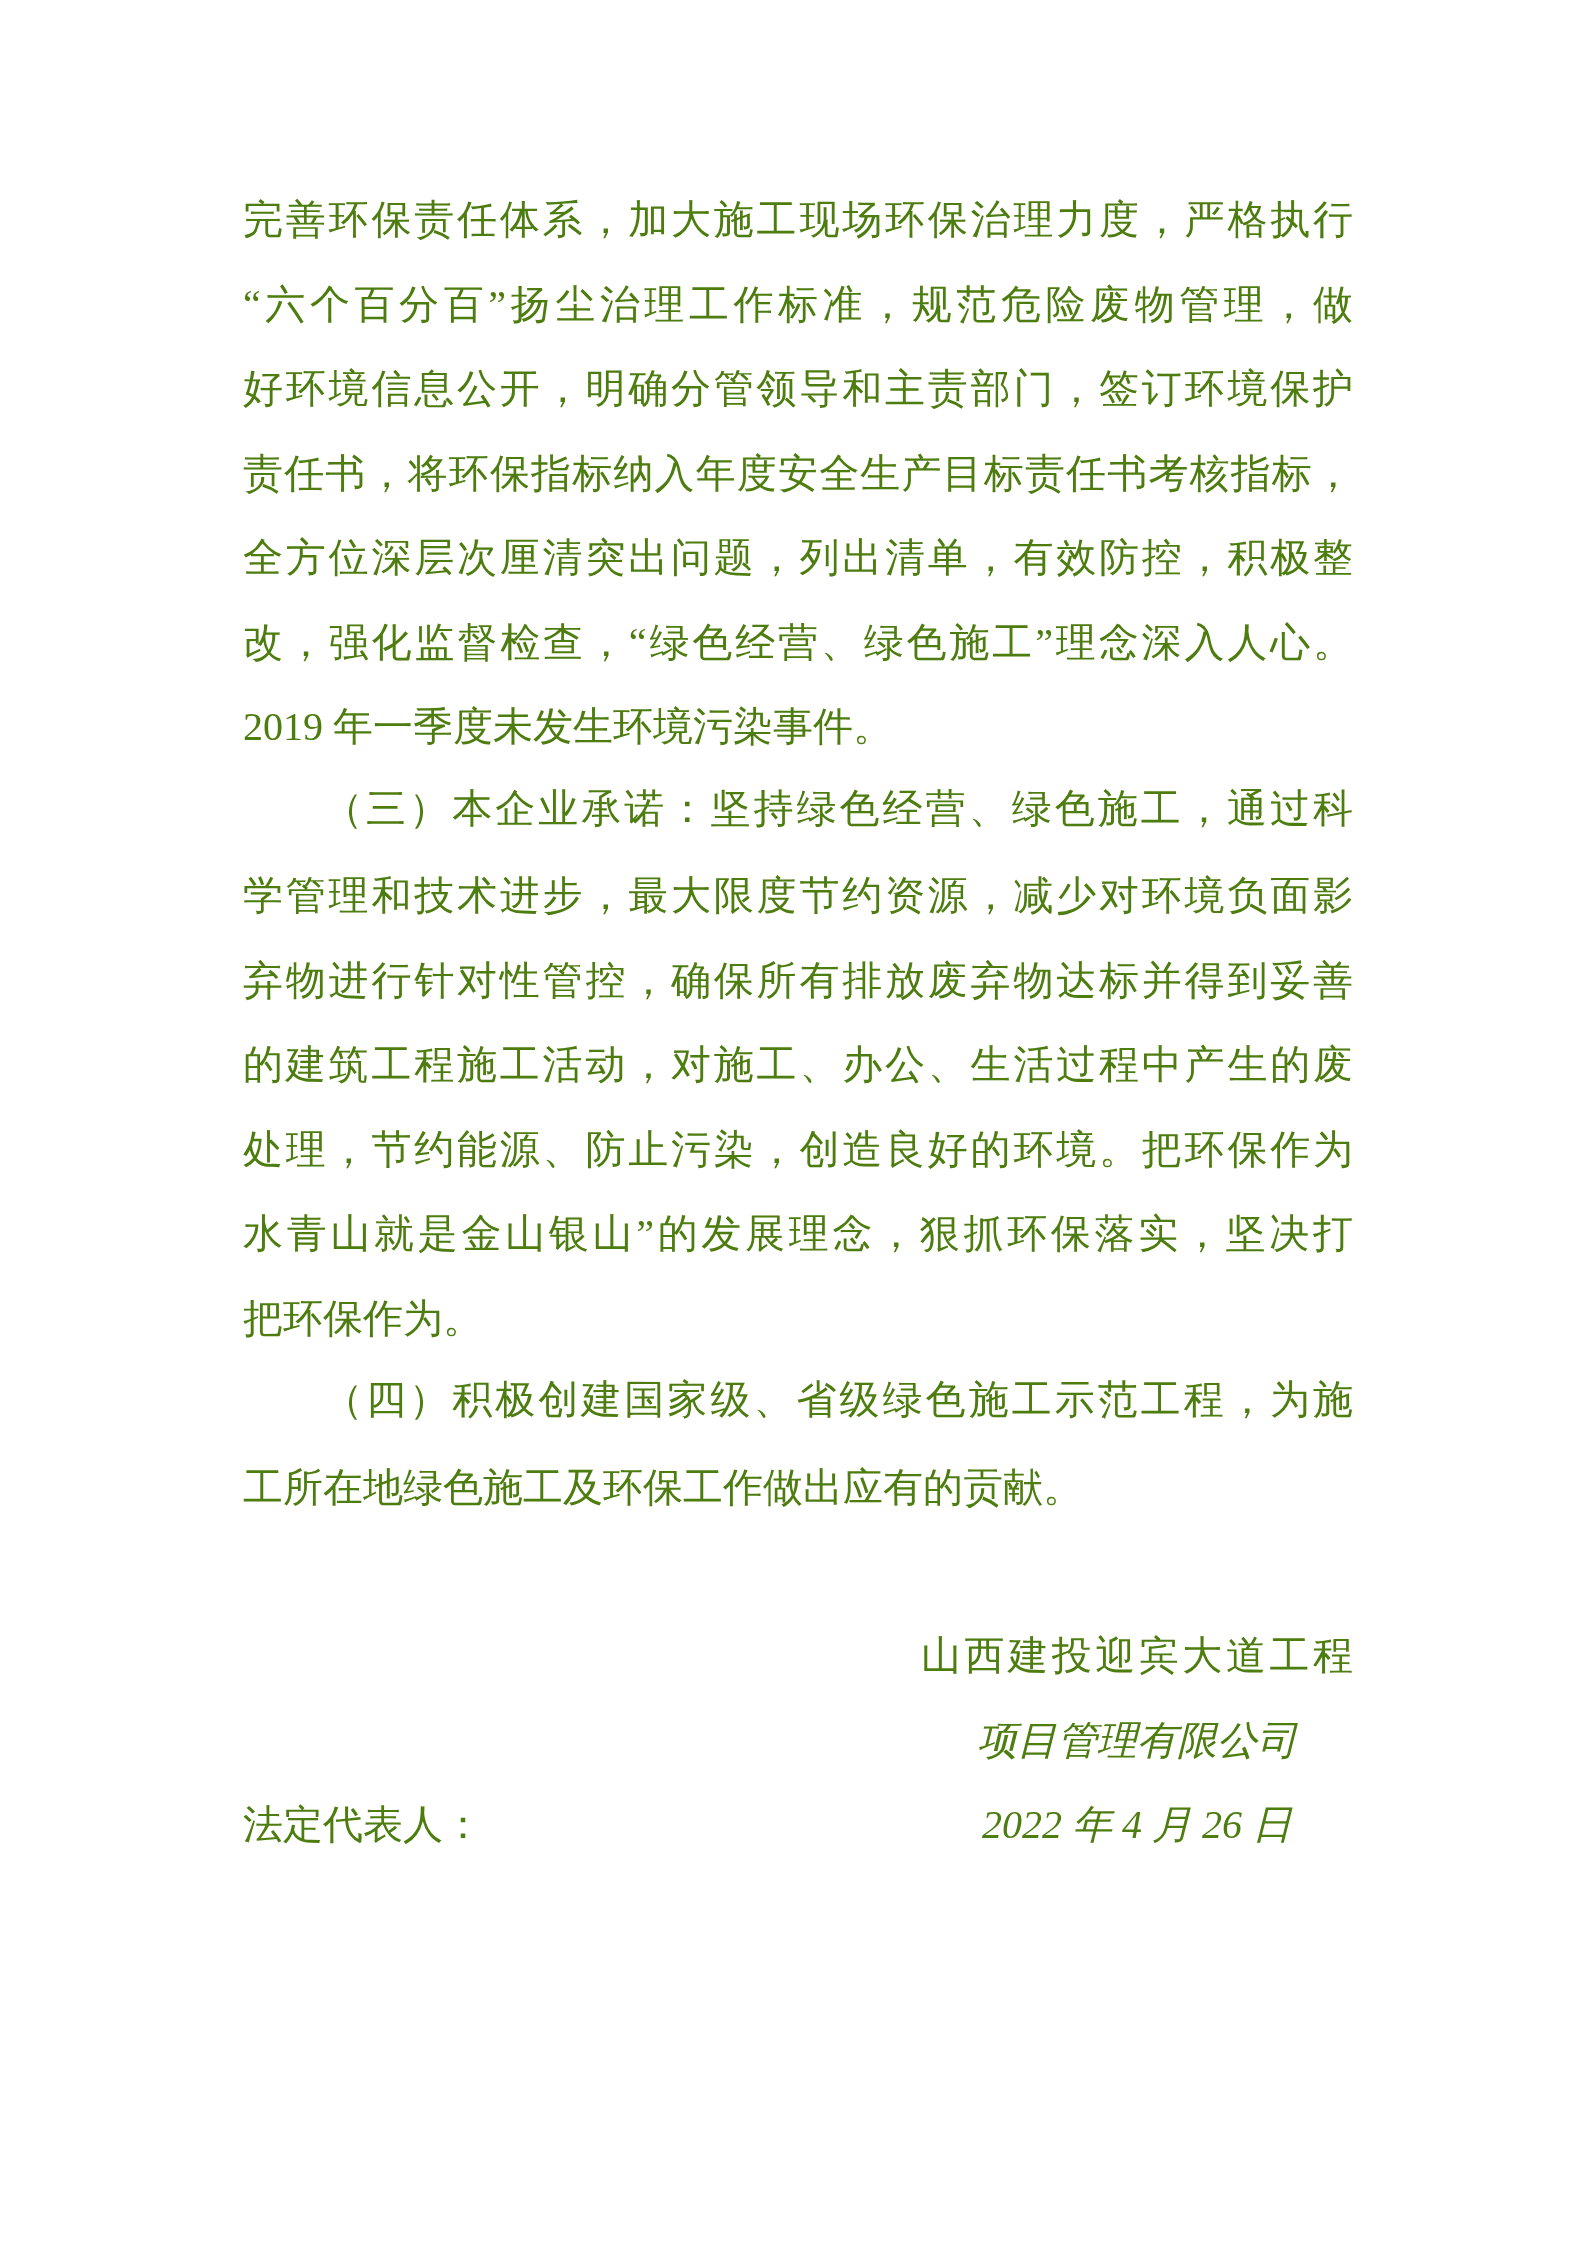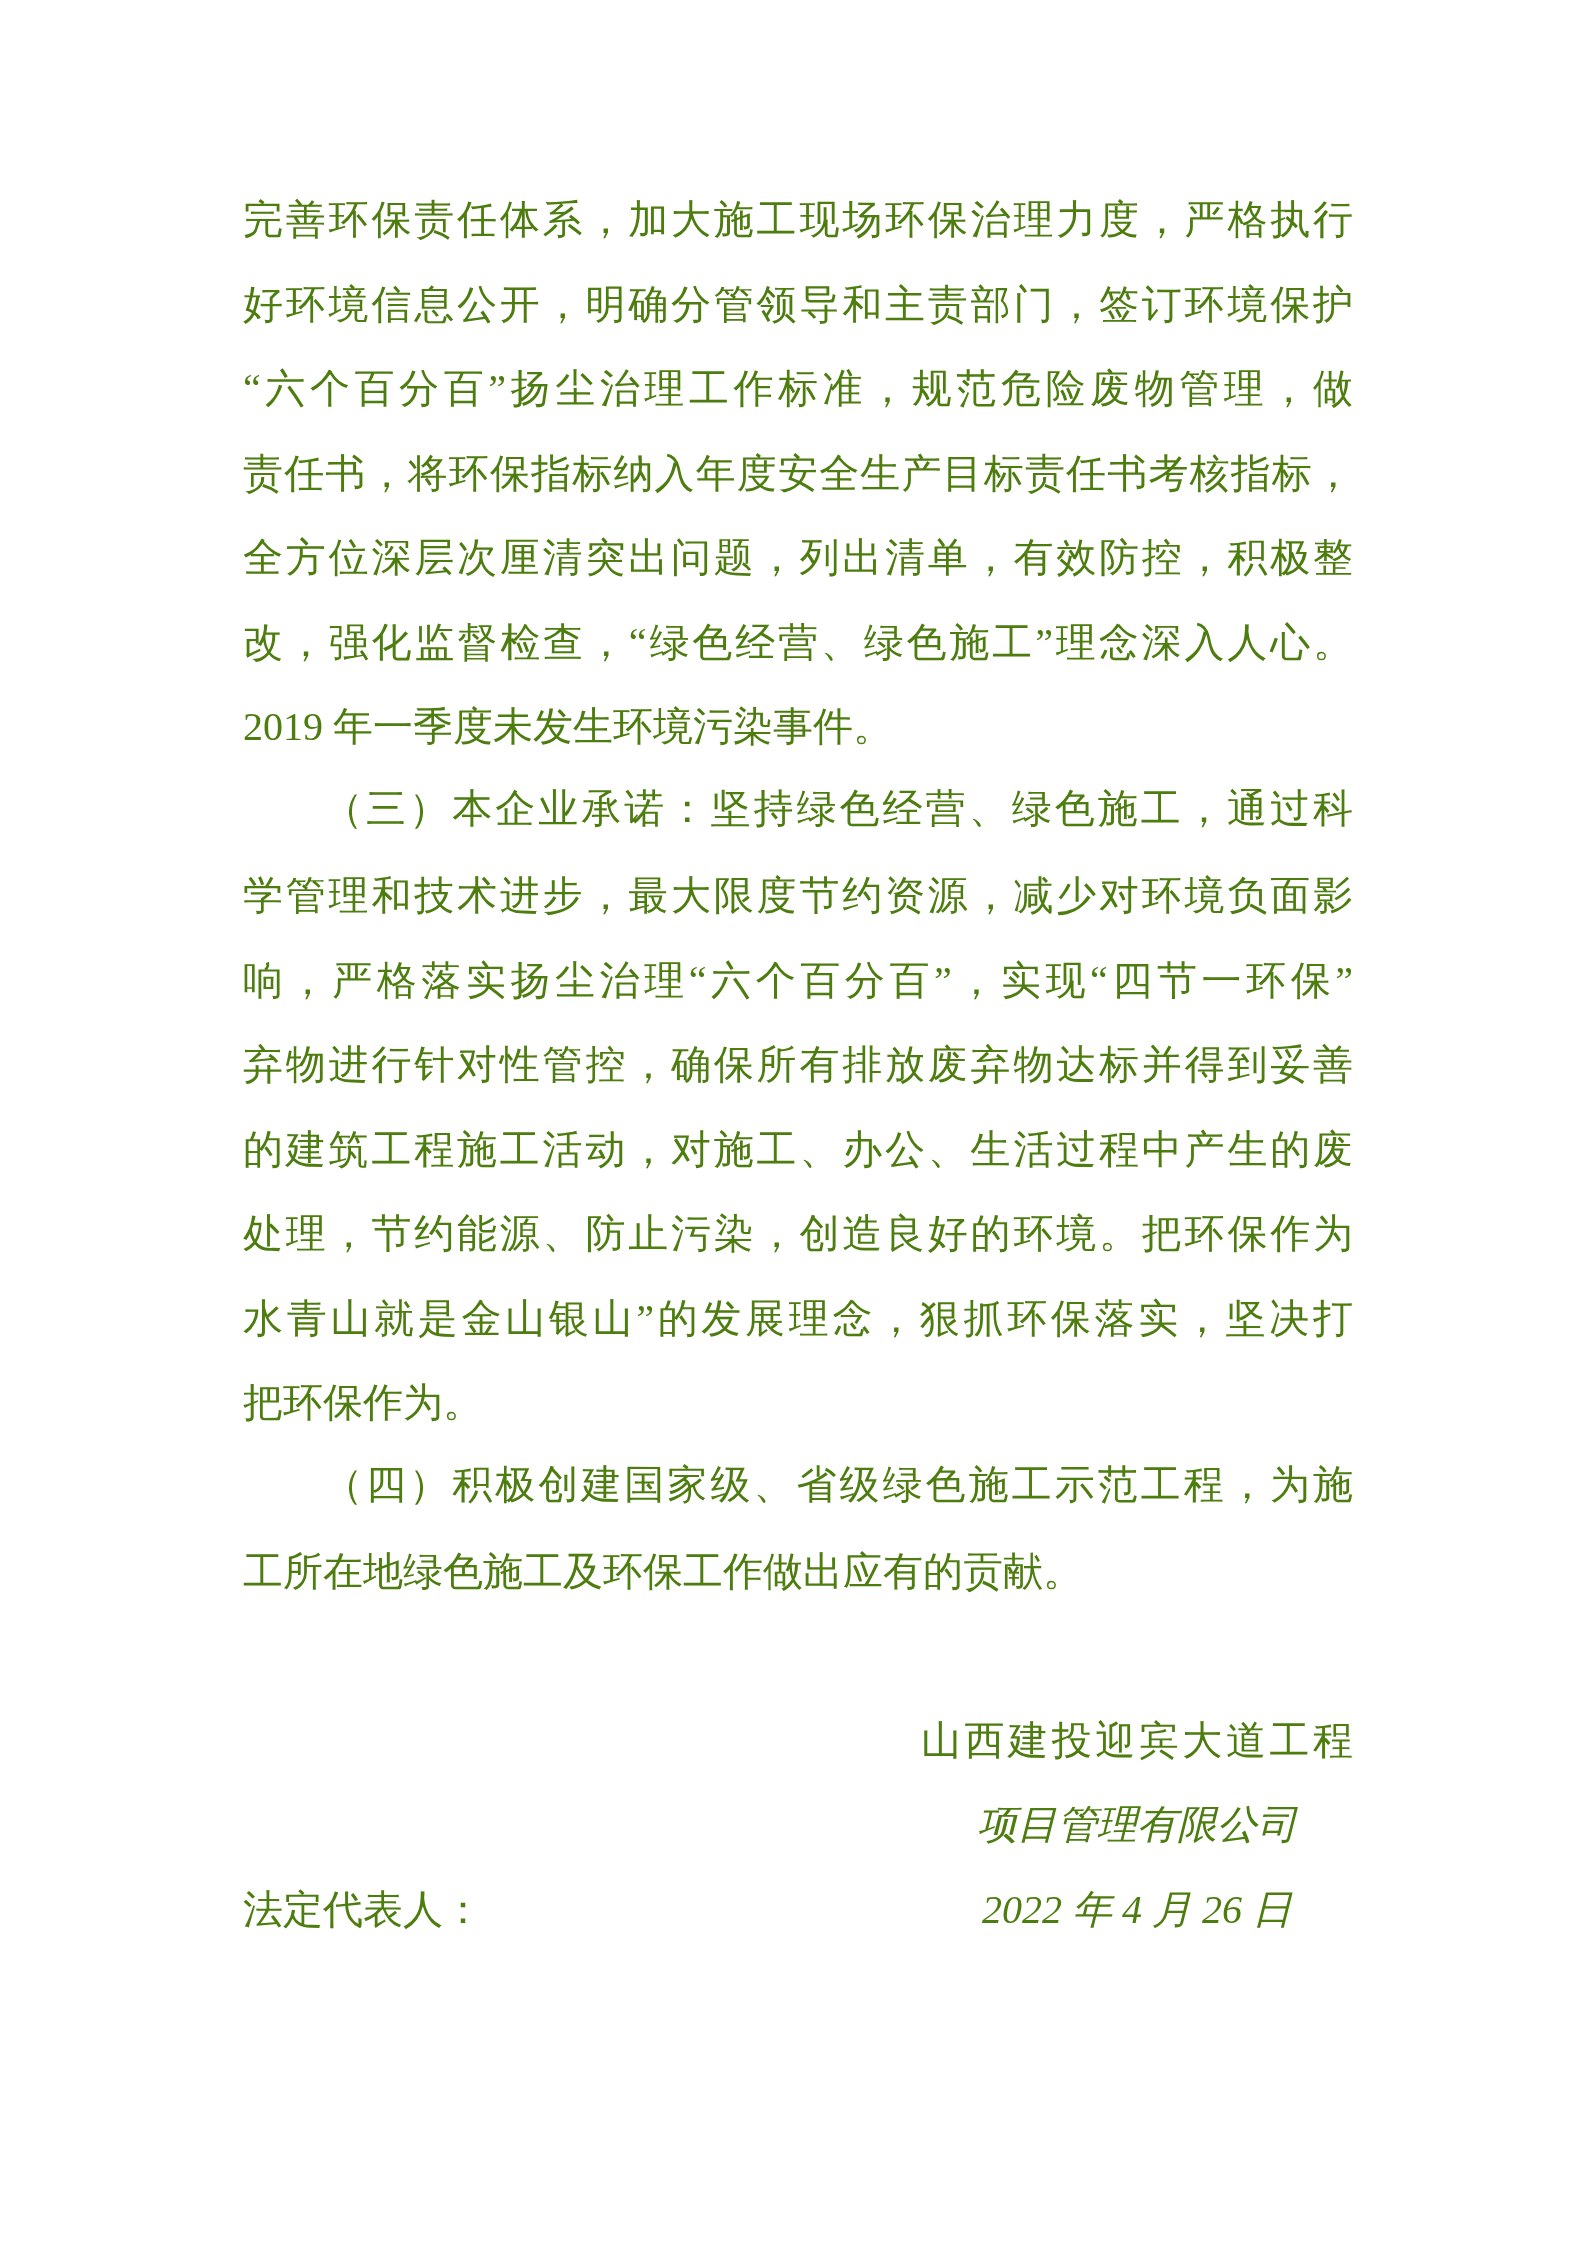--- a/index.html
+++ b/index.html
@@ -64,29 +64,28 @@
     text-align: center;
     font-style: italic;
   }
 </style>
 </head>
 <body>
 
 <div class="page">
   <div class="body-text">
     <div class="line">完善环保责任体系，加大施工现场环保治理力度，严格执行</div>
+    <div class="line">“六个百分百”扬尘治理工作标准，规范危险废物管理，做</div>
     <div class="line">好环境信息公开，明确分管领导和主责部门，签订环境保护</div>
-    <div class="line">“六个百分百”扬尘治理工作标准，规范危险废物管理，做</div>
     <div class="line">责任书，将环保指标纳入年度安全生产目标责任书考核指标，</div>
     <div class="line">全方位深层次厘清突出问题，列出清单，有效防控，积极整</div>
     <div class="line">改，强化监督检查，“绿色经营、绿色施工”理念深入人心。</div>
     <div class="line para-end">2019 年一季度未发生环境污染事件。</div>
     <div class="line indent">（三）本企业承诺：坚持绿色经营、绿色施工，通过科</div>
     <div class="line">学管理和技术进步，最大限度节约资源，减少对环境负面影</div>
-    <div class="line">响，严格落实扬尘治理“六个百分百”，实现“四节一环保”</div>
     <div class="line">弃物进行针对性管控，确保所有排放废弃物达标并得到妥善</div>
     <div class="line">的建筑工程施工活动，对施工、办公、生活过程中产生的废</div>
     <div class="line">处理，节约能源、防止污染，创造良好的环境。把环保作为</div>
     <div class="line">水青山就是金山银山”的发展理念，狠抓环保落实，坚决打</div>
     <div class="line para-end">把环保作为。</div>
     <div class="line indent">（四）积极创建国家级、省级绿色施工示范工程，为施</div>
     <div class="line para-end">工所在地绿色施工及环保工作做出应有的贡献。</div>
   </div>
 
   <div class="signature">

